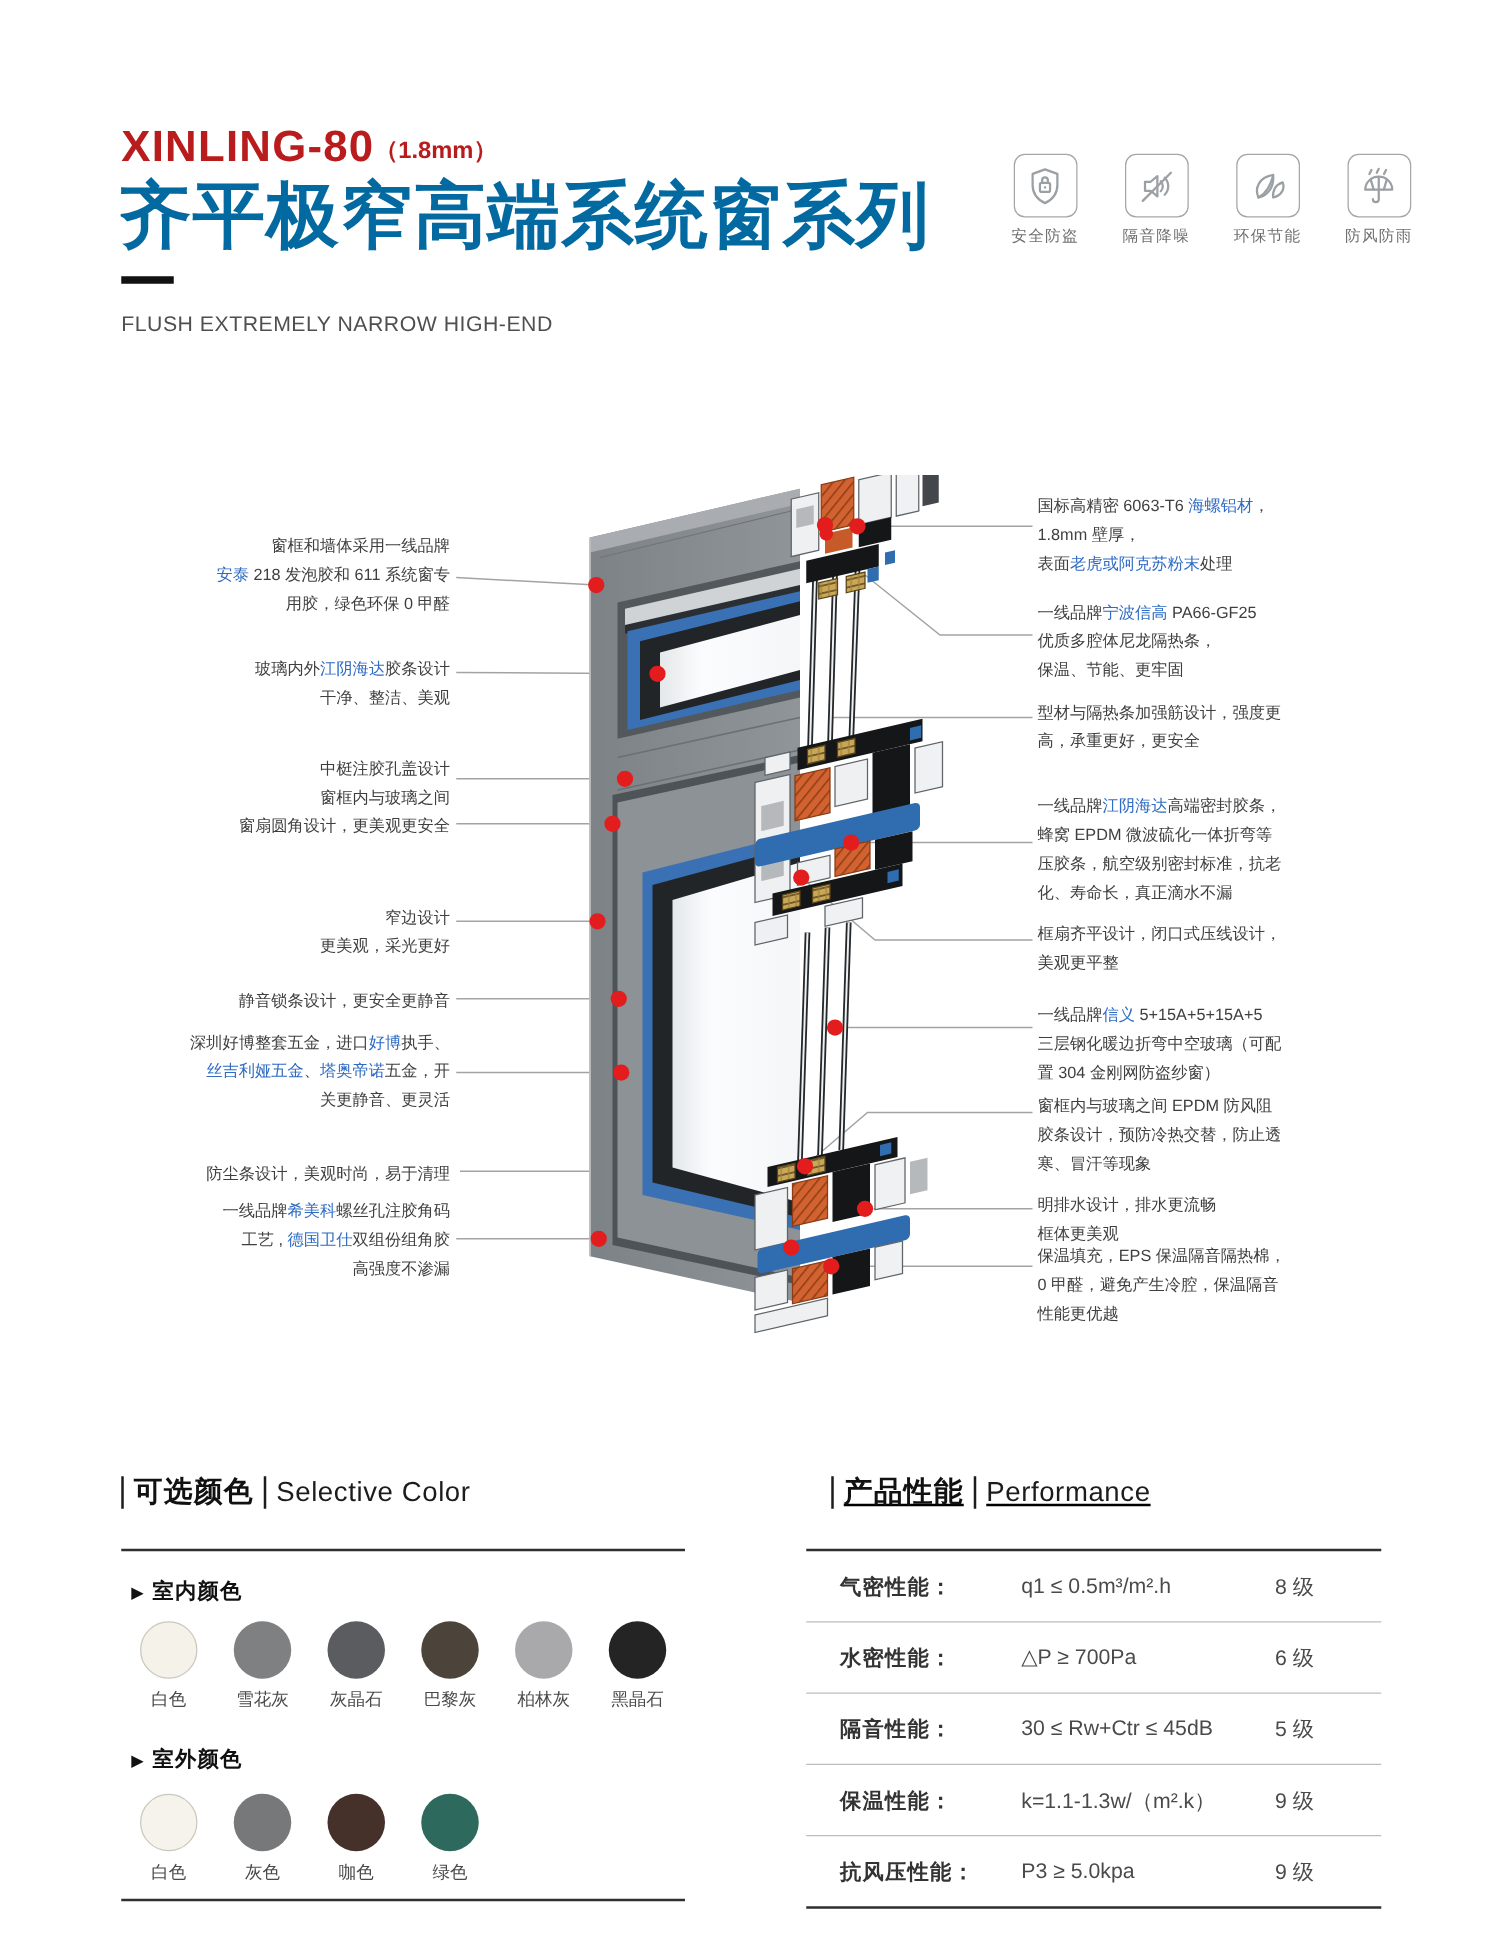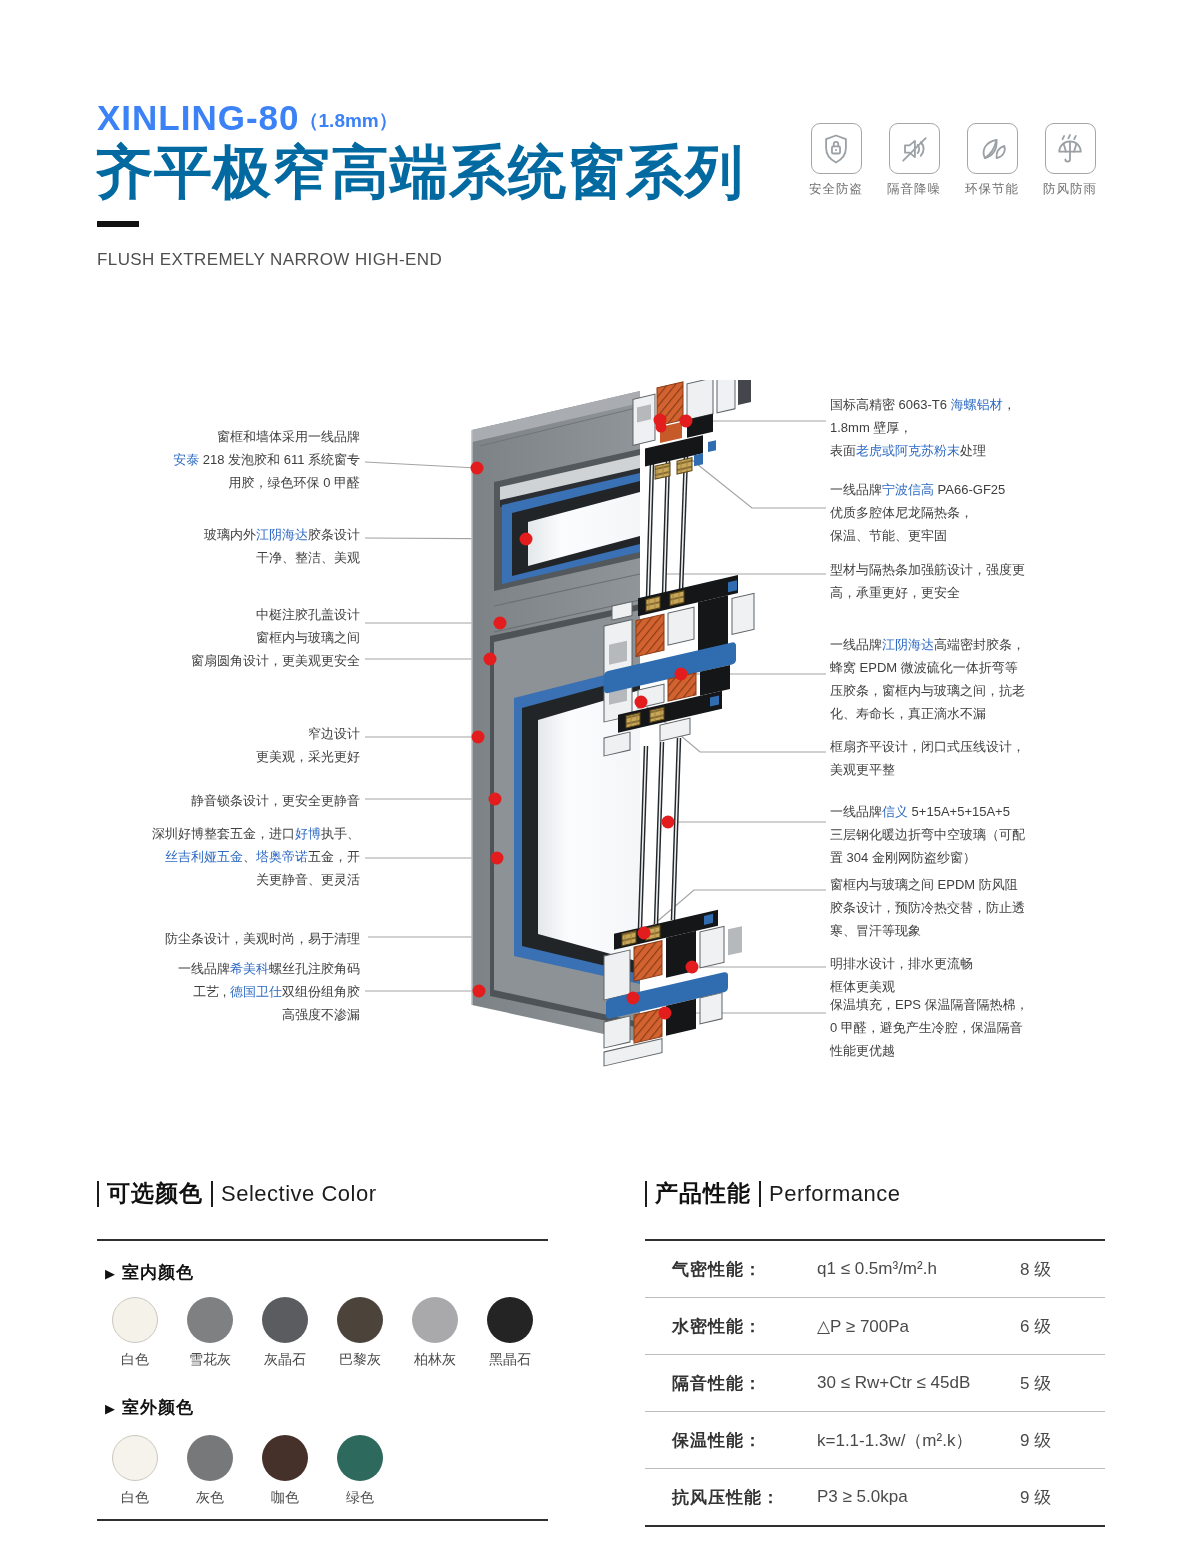--- a/index.html
+++ b/index.html
@@ -1,26 +1,26 @@
 <!DOCTYPE html>
 <html><head>
 <meta charset="utf-8">
 <style>
   html,body{margin:0;padding:0;background:#fff;}
   body{font-family:"Liberation Sans","DejaVu Sans",sans-serif;}
   #page{position:relative;width:1200px;height:1560px;background:#fff;overflow:hidden;}
 
   
-  .title-line1{position:absolute;left:97px;top:98px;font-size:35px;font-weight:bold;color:#3b82f6;letter-spacing:1px;}
+  .title-line1{position:absolute;left:97px;top:98px;font-size:35px;font-weight:bold;color:#b91c1c;letter-spacing:1px;}
   .title-line1 .mm{font-size:19px;font-weight:bold;vertical-align:3px;letter-spacing:0;}
   .title-cn{position:absolute;left:95px;top:134px;font-size:58px;font-weight:bold;color:#0369a1;letter-spacing:1px;}
   .title-bar{position:absolute;left:97px;top:221px;width:42px;height:6px;background:#111;}
   .subtitle{position:absolute;left:97px;top:250px;font-size:17px;color:#4f4f4f;letter-spacing:.4px;}
 
-  .badges{position:absolute;left:805px;top:123px;display:flex;gap:16px;}
+  .badges{position:absolute;left:805px;top:123px;display:flex;gap:27px;}
   .badge{width:62px;text-align:center;}
   .badge-box{width:49px;height:49px;margin:0 auto;border:1.6px solid #a6a6a6;border-radius:9px;display:flex;align-items:center;justify-content:center;}
   .badge-label{margin-top:7px;font-size:12.5px;color:#6f6f6f;letter-spacing:1px;white-space:nowrap;}
   .badge-box svg{stroke:#9aa0a3;fill:none;stroke-width:2;stroke-linecap:round;stroke-linejoin:round;}
 
   
   .callout{font-size:13px;line-height:23px;color:#3f3f3f;white-space:nowrap;}
   .callout .blue{color:#2f6bc4;}
   #callouts-left .callout{position:absolute;right:840px;text-align:right;}
   #callouts-right .callout{position:absolute;left:830px;text-align:left;}
@@ -343,21 +343,21 @@
         <div><span>优质多腔体尼龙隔热条，</span></div>
         <div><span>保温、节能、更牢固</span></div>
       </div>
       <div class="callout">
         <div><span>型材与隔热条加强筋设计，强度更</span></div>
         <div><span>高，承重更好，更安全</span></div>
       </div>
       <div class="callout">
         <div><span>一线品牌</span><span class="blue">江阴海达</span><span>高端密封胶条，</span></div>
         <div><span>蜂窝 EPDM 微波硫化一体折弯等</span></div>
-        <div><span>压胶条，窗框内与玻璃之间，抗老</span></div>
+        <div><span>压胶条，航空级别密封标准，抗老</span></div>
         <div><span>化、寿命长，真正滴水不漏</span></div>
       </div>
       <div class="callout">
         <div><span>框扇齐平设计，闭口式压线设计，</span></div>
         <div><span>美观更平整</span></div>
       </div>
       <div class="callout">
         <div><span>一线品牌</span><span class="blue">信义</span><span> 5+15A+5+15A+5</span></div>
         <div><span>三层钢化暖边折弯中空玻璃（可配</span></div>
         <div><span>置 304 金刚网防盗纱窗）</span></div>
@@ -433,21 +433,21 @@
         <div class="sw-label">咖色</div>
       </div>
       <div class="sw-cell">
         <div class="sw-circle" style="background: rgb(45, 105, 92);"></div>
         <div class="sw-label">绿色</div>
       </div>
     </div>
 
   <div class="rule" style="left:97px;top:1519px;width:451px;"></div>
 
-  <div class="sec-header" style="left:645px;top:1178px;">
+  <div class="sec-header" style="left:665px;top:1178px;text-decoration:underline;">
     <span class="vbar"></span>
     <span class="cn">产品性能</span>
     <span class="vbar"></span>
     <span class="en">Performance</span>
   </div>
   <div class="perf-table" id="perf-table">
       <div class="perf-row">
         <div class="perf-label">气密性能：</div>
         <div class="perf-value">q1 ≤ 0.5m³/m².h</div>
         <div class="perf-grade">8 级</div>

